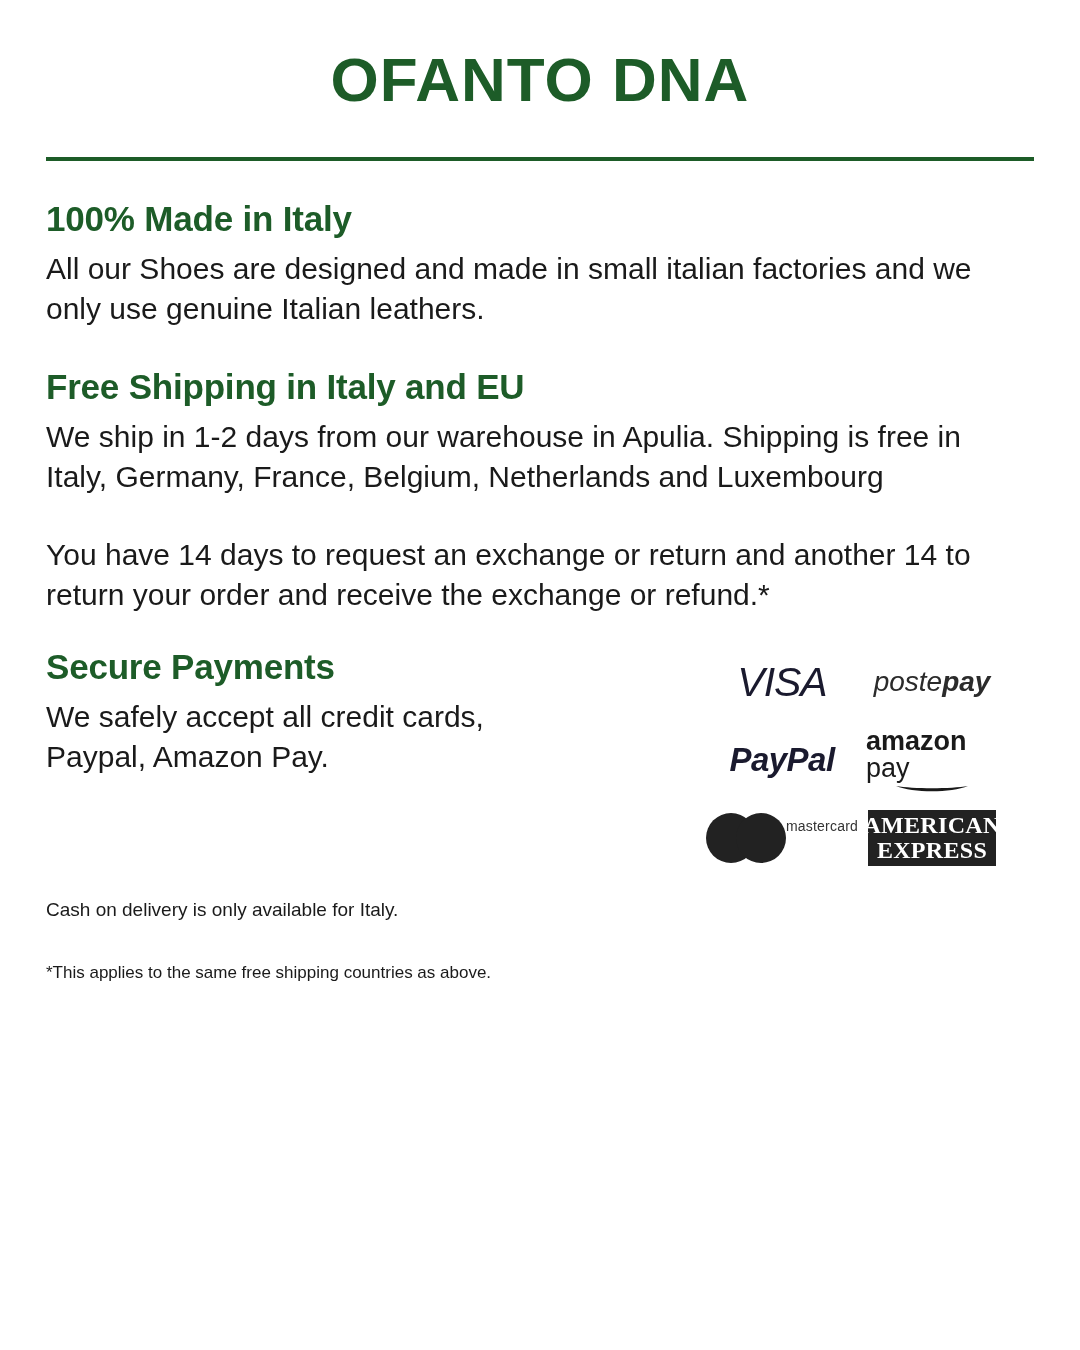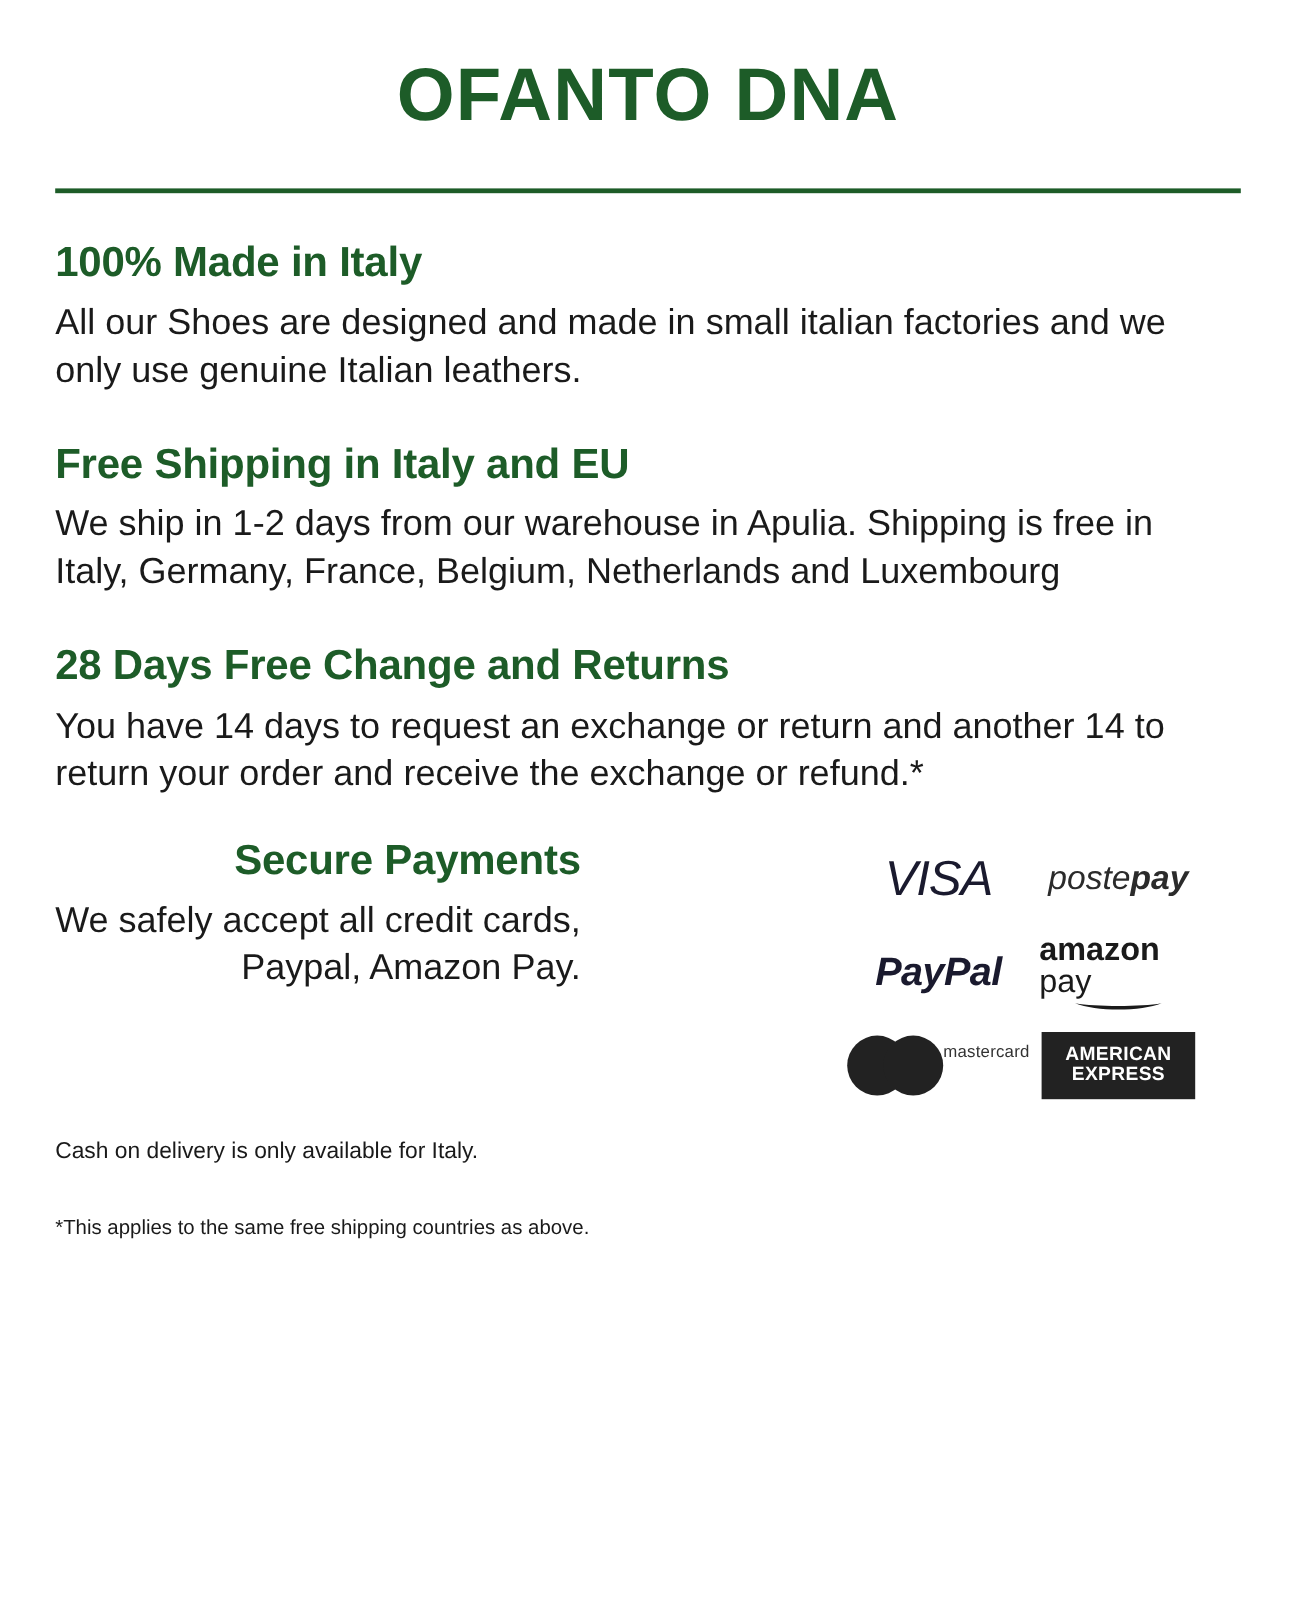--- a/index.html
+++ b/index.html
@@ -59,21 +59,20 @@
     font-weight: 400;
     max-width: 980px;
   }
   .payments-row {
     display: flex;
     align-items: flex-start;
     justify-content: space-between;
   }
   .payments-text {
     flex: 0 0 auto;
-    text-align: right;
   }
   .payments-logos {
     flex: 0 0 auto;
     width: 290px;
     margin-top: 8px;
     margin-right: 28px;
     display: grid;
     grid-template-columns: 132px 132px;
     grid-gap: 24px 18px;
     align-items: center;
@@ -156,23 +155,23 @@
     color: #fff;
     width: 128px;
     height: 56px;
     display: flex;
     flex-direction: column;
     align-items: center;
     justify-content: center;
     line-height: 1.05;
   }
   .amex span {
-    font-family: Liberation Sans, sans-serif;
-    font-weight: 700;
-    font-size: 16px;
+    font-family: Liberation Serif, serif;
+    font-weight: 700;
+    font-size: 24px;
     letter-spacing: 0.3px;
   }
   .note {
     margin-top: 34px;
     font-size: 19px;
     color: #1a1a1a;
   }
   .footnote {
     margin-top: 42px;
     font-size: 17px;
@@ -191,21 +190,20 @@
     <h2>100% Made in Italy</h2>
     <p>All our Shoes are designed and made in small italian factories and we only use genuine Italian leathers.</p>
   </div>
 
   <div class="section">
     <h2>Free Shipping in Italy and EU</h2>
     <p>We ship in 1-2 days from our warehouse in Apulia. Shipping is free in Italy, Germany, France, Belgium, Netherlands and Luxembourg</p>
   </div>
 
   <div class="section">
-    <h2>28 Days Free Change and Returns</h2>
     <p>You have 14 days to request an exchange or return and another 14 to return your order and receive the exchange or refund.*</p>
   </div>
 
   <div class="section tight">
     <div class="payments-row">
       <div class="payments-text">
         <h2>Secure Payments</h2>
         <p style="white-space: pre-line;">We safely accept all credit cards,
 Paypal, Amazon Pay.</p>
       </div>

